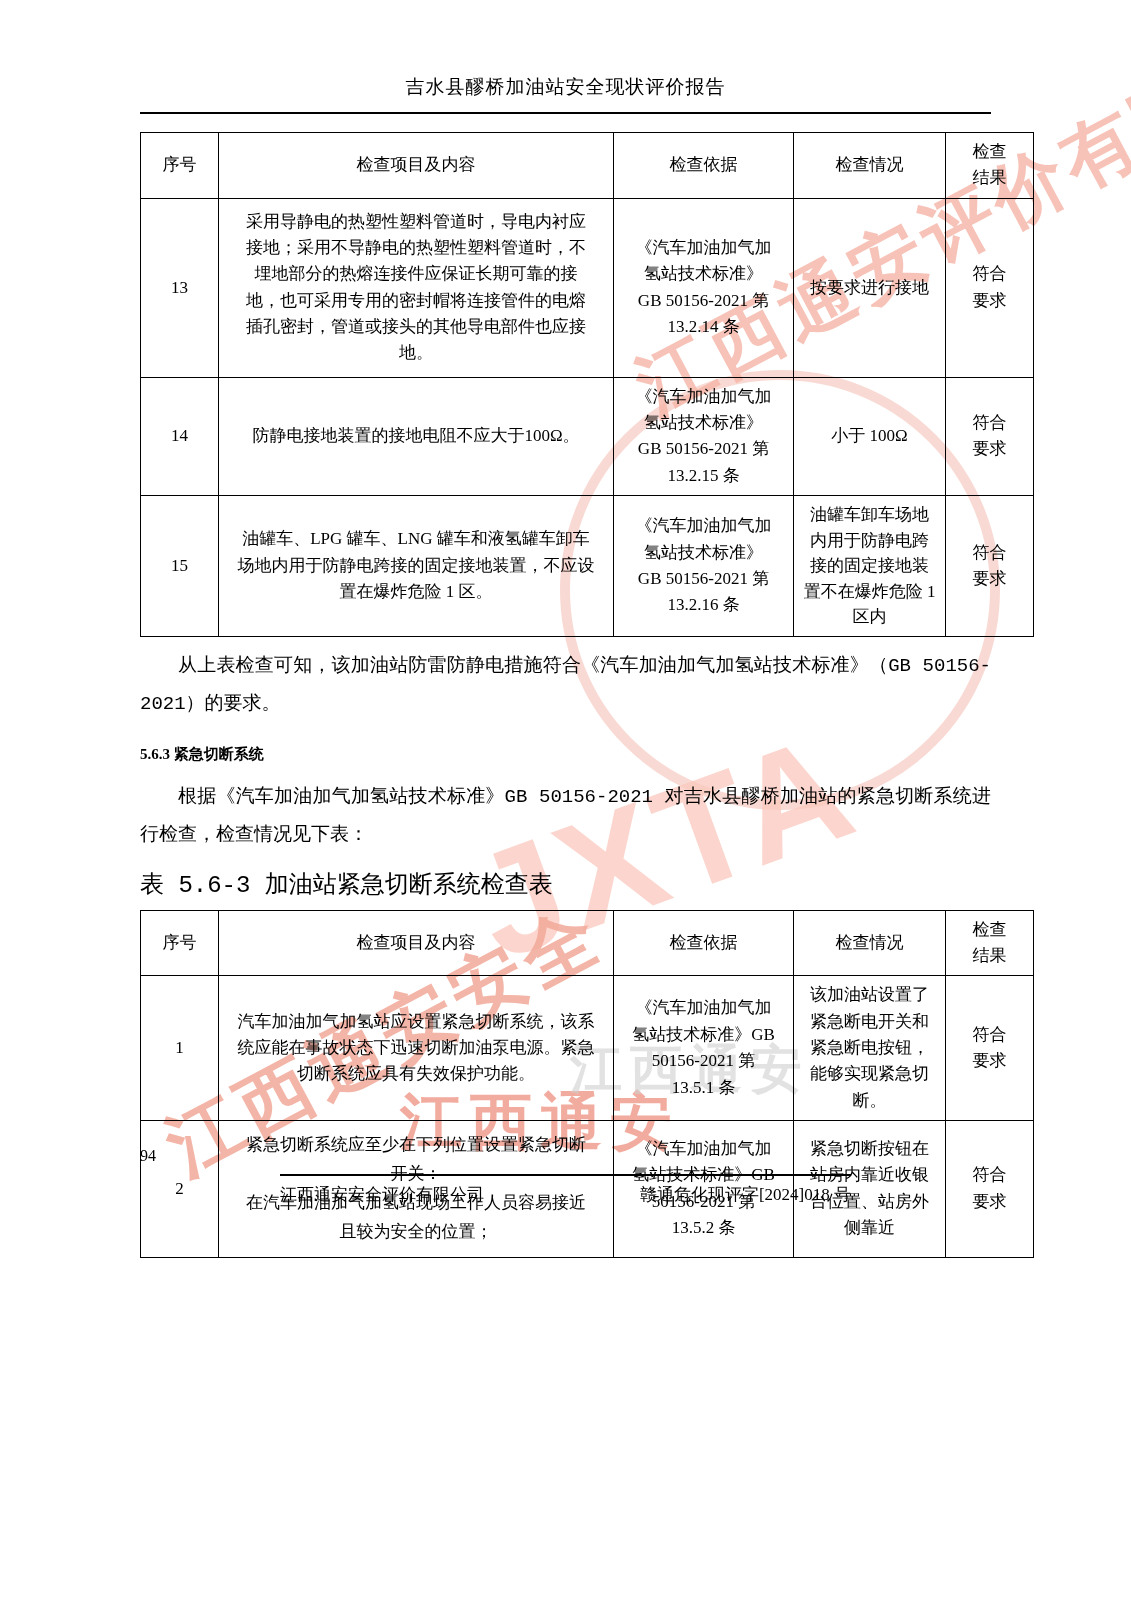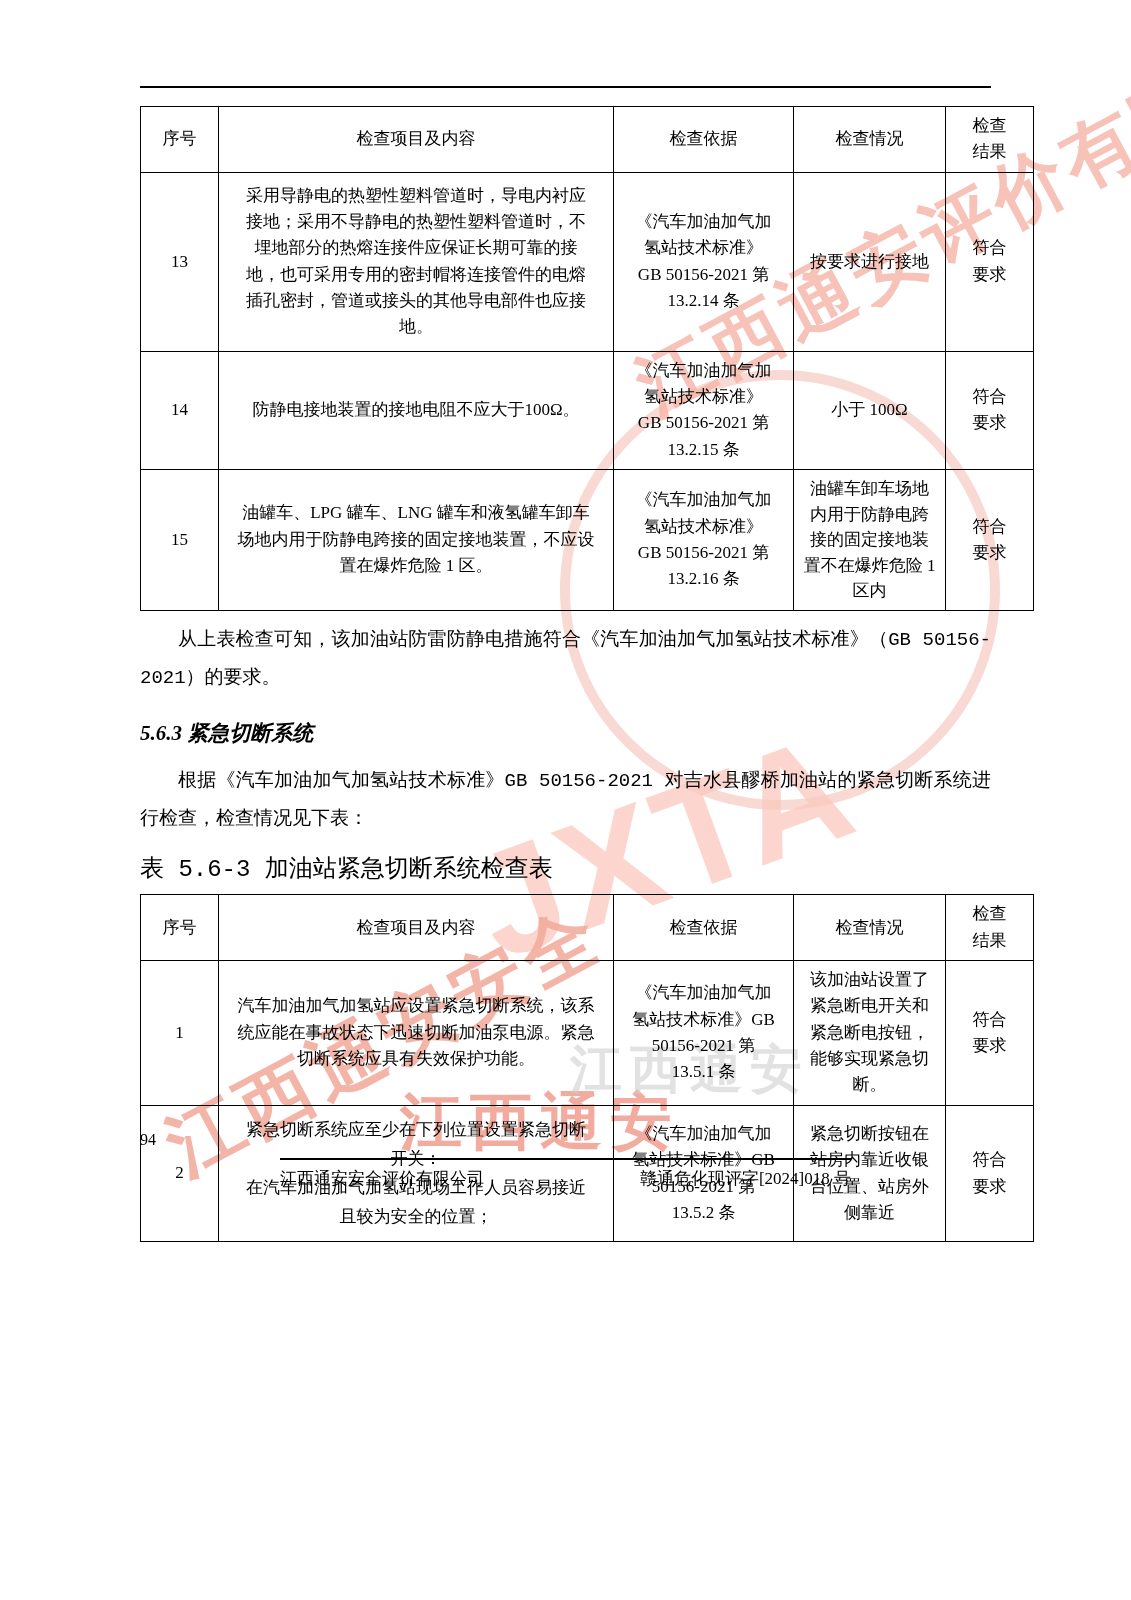--- a/index.html
+++ b/index.html
@@ -70,25 +70,24 @@
   .para {
     font-size: 19px;
     line-height: 2.0;
     text-align: justify;
     text-justify: inter-ideograph;
     text-indent: 2em;
     margin: 10px 0 0 0;
     font-family: Liberation Mono, monospace;
   }
   .heading {
-    font-size: 21px;
+    font-size: 15px;
     font-weight: bold;
     margin: 18px 0 6px 0;
     line-height: 1.8;
-    font-style: italic;
   }
   .table-caption {
     text-align: left;
     font-size: 24px;
     margin: 14px 0 10px 0;
     font-family: Liberation Mono, monospace;
   }
 
   .table2-wrap { margin-top: 2px; }
 
@@ -175,20 +174,21 @@
     <div class="wm-big-letters" style="left:470px; top:760px; transform:rotate(-20deg);">JXTA</div>
     <div class="wm-text-rot" style="left:620px; top:350px;">江西通安评价有限公司</div>
     <div class="wm-text-rot" style="left:150px; top:1110px; color:#f2a998;">江西通安安全</div>
     <div class="wm-text-flat" style="left:400px; top:1080px;">江西通安</div>
     <div class="wm-text-flat" style="left:570px; top:1035px; font-size:52px; color:#cfcfcf; opacity:.6;">江西通安</div>
   </div>
 
   <div class="content">
 
     <div class="header">
+      <div class="header-title">吉水县醪桥加油站安全现状评价报告</div>
       <div class="header-rule"></div>
     </div>
 
     <table class="doc-table" style="margin-top:18px;">
       <colgroup>
         <col class="c-no">
           <col class="c-item">
           <col class="c-basis">
           <col class="c-stat">
           <col class="c-res">

